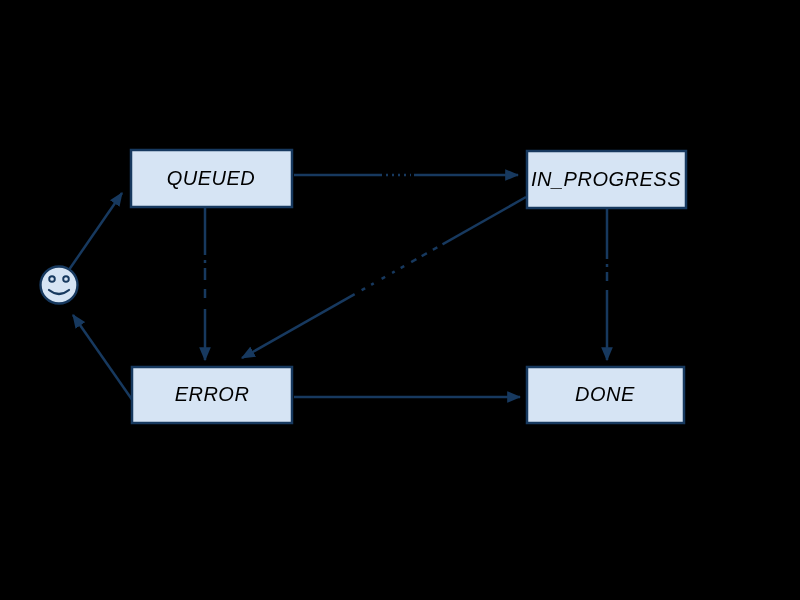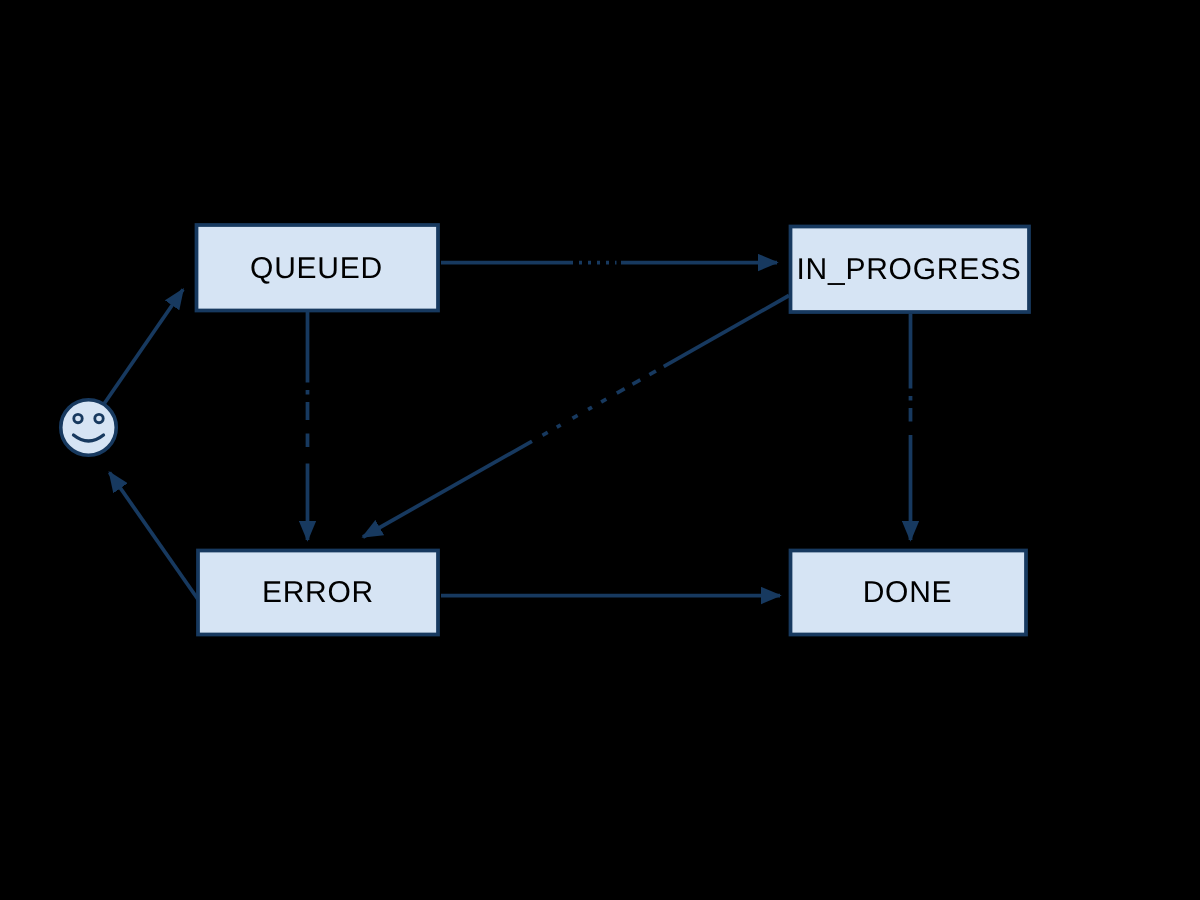--- a/index.html
+++ b/index.html
@@ -3,21 +3,21 @@
 <meta charset="utf-8">
 <style>
   :root{
     --bg:#000000;
     --node-fill:#d6e4f4;
     --node-stroke:#17395f;
     --edge:#17395f;
     --node-text:#000000;
   }
   html,body{margin:0;padding:0;background:var(--bg);}
-  .stage{position:relative;width:688px;height:600px;background:var(--bg);overflow:hidden;}
+  .stage{position:relative;width:688px;height:600px;background:var(--bg);overflow:hidden;font-style:italic;}
   svg{display:block;}
   .node-rect{fill:var(--node-fill);stroke:var(--node-stroke);stroke-width:2.5;}
   .node-label{
     font-family:"Liberation Sans","DejaVu Sans",sans-serif;
     font-size:20px;
     letter-spacing:0.5px;
     fill:var(--node-text);
     text-anchor:middle;
   }
   .edge-line{stroke:var(--edge);stroke-width:2.5;fill:none;}

